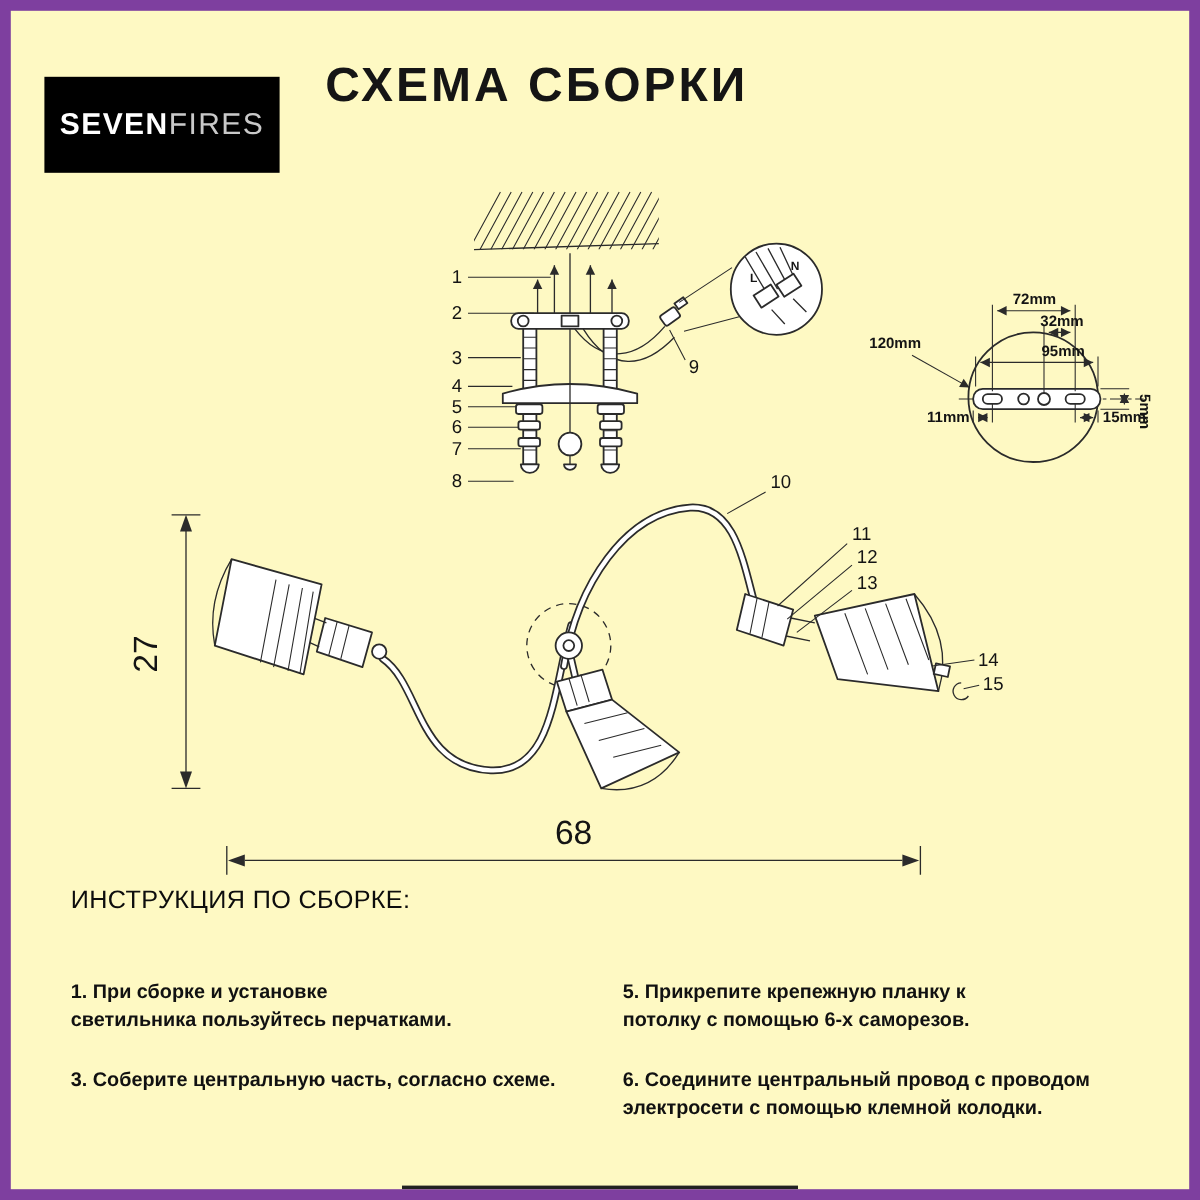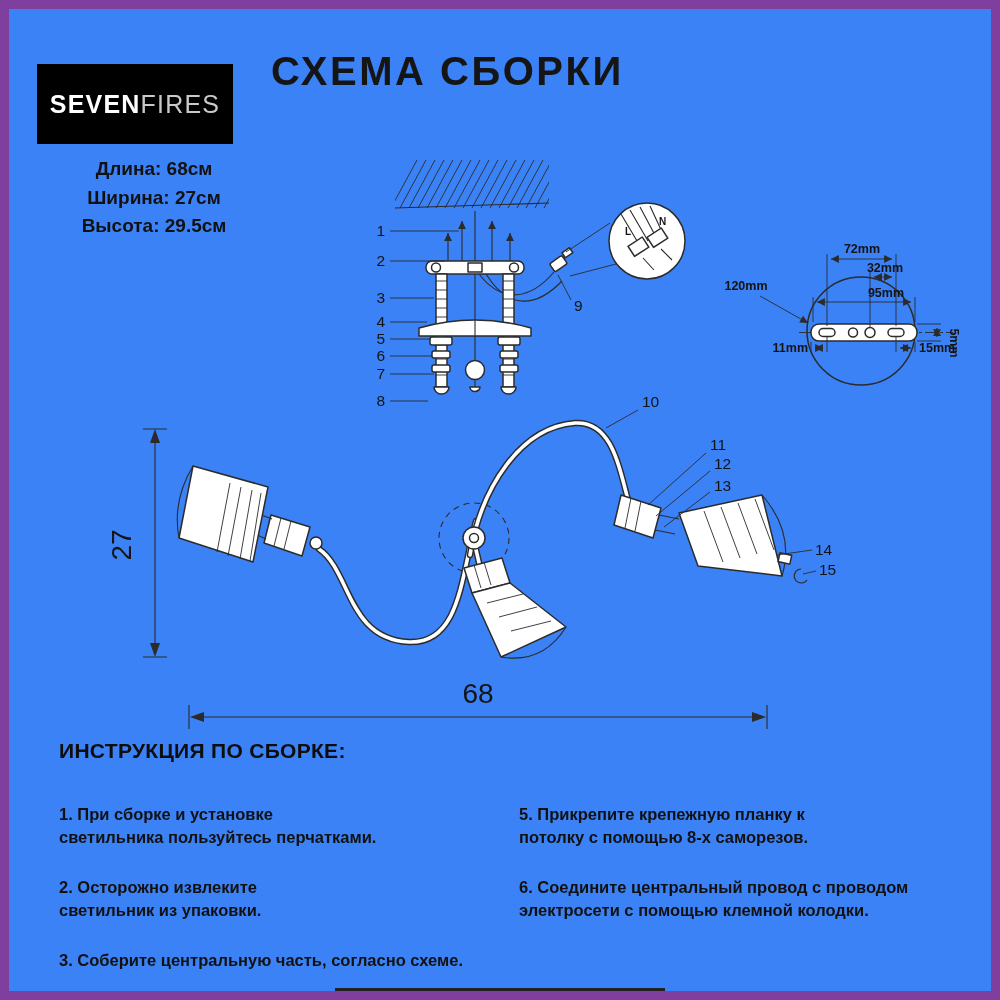--- a/index.html
+++ b/index.html
@@ -1,17 +1,17 @@
 <!DOCTYPE html>
 <html><head>
 <meta charset="utf-8">
 <style>
   html,body{margin:0;padding:0;background:#ffffff;}
   .page{position:relative;width:1000px;height:1000px;box-sizing:border-box;
-        border:9px solid #7e3f9f;background:#3b82f6;overflow:hidden;
+        border:9px solid #7e3f9f;background:#fef9c3;overflow:hidden;
         font-family:"Liberation Sans",sans-serif;color:#141414;}
   
   .logo{position:absolute;left:28px;top:55px;width:196px;height:80px;background:#000;
         display:flex;align-items:center;justify-content:center;letter-spacing:1.2px;
         font-size:25px;}
   .logo .bold{color:#ffffff;font-weight:800;}
   .logo .light{color:#c9c9c9;font-weight:400;}
   
   .title{position:absolute;left:262px;top:40px;margin:0;font-size:40px;font-weight:800;
          letter-spacing:2.5px;color:#151515;}
@@ -26,21 +26,21 @@
   .t{stroke:#2b2b2b;fill:none;stroke-width:1.1;}
   .armo{stroke:#2b2b2b;fill:none;stroke-width:6.5;stroke-linecap:round;}
   .armi{stroke:#ffffff;fill:none;stroke-width:3.6;stroke-linecap:round;}
   .lbl{font:15.5px "Liberation Sans",sans-serif;fill:#141414;}
   .dimtxt{font:700 12.5px "Liberation Sans",sans-serif;fill:#141414;}
   .bigdim{font:28px "Liberation Sans",sans-serif;fill:#141414;}
   .tinytxt{font:700 10px "Liberation Sans",sans-serif;fill:#141414;}
   .tri{fill:#2b2b2b;stroke:none;}
   
   .instructions{position:absolute;left:50px;top:730px;right:36px;}
-  .instr-heading{font-size:21px;font-weight:700;letter-spacing:0.3px;margin-bottom:24px;color:#0d0d0d;}
+  .instr-heading{font-size:21px;font-weight:400;letter-spacing:0.3px;margin-bottom:37px;color:#0d0d0d;}
   .instr-cols{display:flex;}
   .col{width:460px;}
   .col.right{flex:1;}
   .col p{margin:16px 0 26px 0;white-space:pre-line;font-size:16.5px;font-weight:600;
          line-height:1.42;color:#111;}
   
   .home-bar{position:absolute;bottom:0;left:50%;transform:translateX(-50%);
             width:330px;height:3px;background:#222;}
 </style>
 </head>
@@ -48,25 +48,20 @@
 
 <div class="page">
 
   <div class="logo">
     <span class="bold">SEVEN</span>
       <span class="light">FIRES</span>
   </div>
 
   <h1 class="title">СХЕМА СБОРКИ</h1>
 
-  <div class="specs">
-    <div>Длина: 68см</div>
-    <div>Ширина: 27см</div>
-    <div>Высота: 29.5см</div>
-  </div>
 
   <svg class="diagram" viewBox="0 0 1000 1000" xmlns="http://www.w3.org/2000/svg">
     <defs>
       <marker id="arr" viewBox="0 0 8 8" markerWidth="9" markerHeight="9" refX="7.5" refY="4" orient="auto-start-reverse" markerUnits="userSpaceOnUse">
         <path d="M0.5,0.5 L7.5,4 L0.5,7.5 Z" fill="#2b2b2b"></path>
       </marker>
       <clipPath id="ceilClip">
           <rect x="386" y="150" width="154" height="49"></rect>
         </clipPath>
     </defs>
@@ -219,27 +214,25 @@
       <text class="bigdim" x="469" y="694" text-anchor="middle">68</text>
     </g>
   </svg>
 
   <div class="instructions">
     <div class="instr-heading">ИНСТРУКЦИЯ ПО СБОРКЕ:</div>
     <div class="instr-cols">
       <div class="col">
         <p>1. При сборке и установке
 светильника пользуйтесь перчатками.</p>
-        <p>2. Осторожно извлеките
-светильник из упаковки.</p>
         <p>3. Соберите центральную часть, согласно схеме.</p>
       </div>
       <div class="col right">
         <p>5. Прикрепите крепежную планку к
-потолку с помощью 8-х саморезов.</p>
+потолку с помощью 6-х саморезов.</p>
         <p>6. Соедините центральный провод с проводом
 электросети с помощью клемной колодки.</p>
       </div>
     </div>
   </div>
 
   <div class="home-bar"></div>
 </div>
 
 </body></html>

